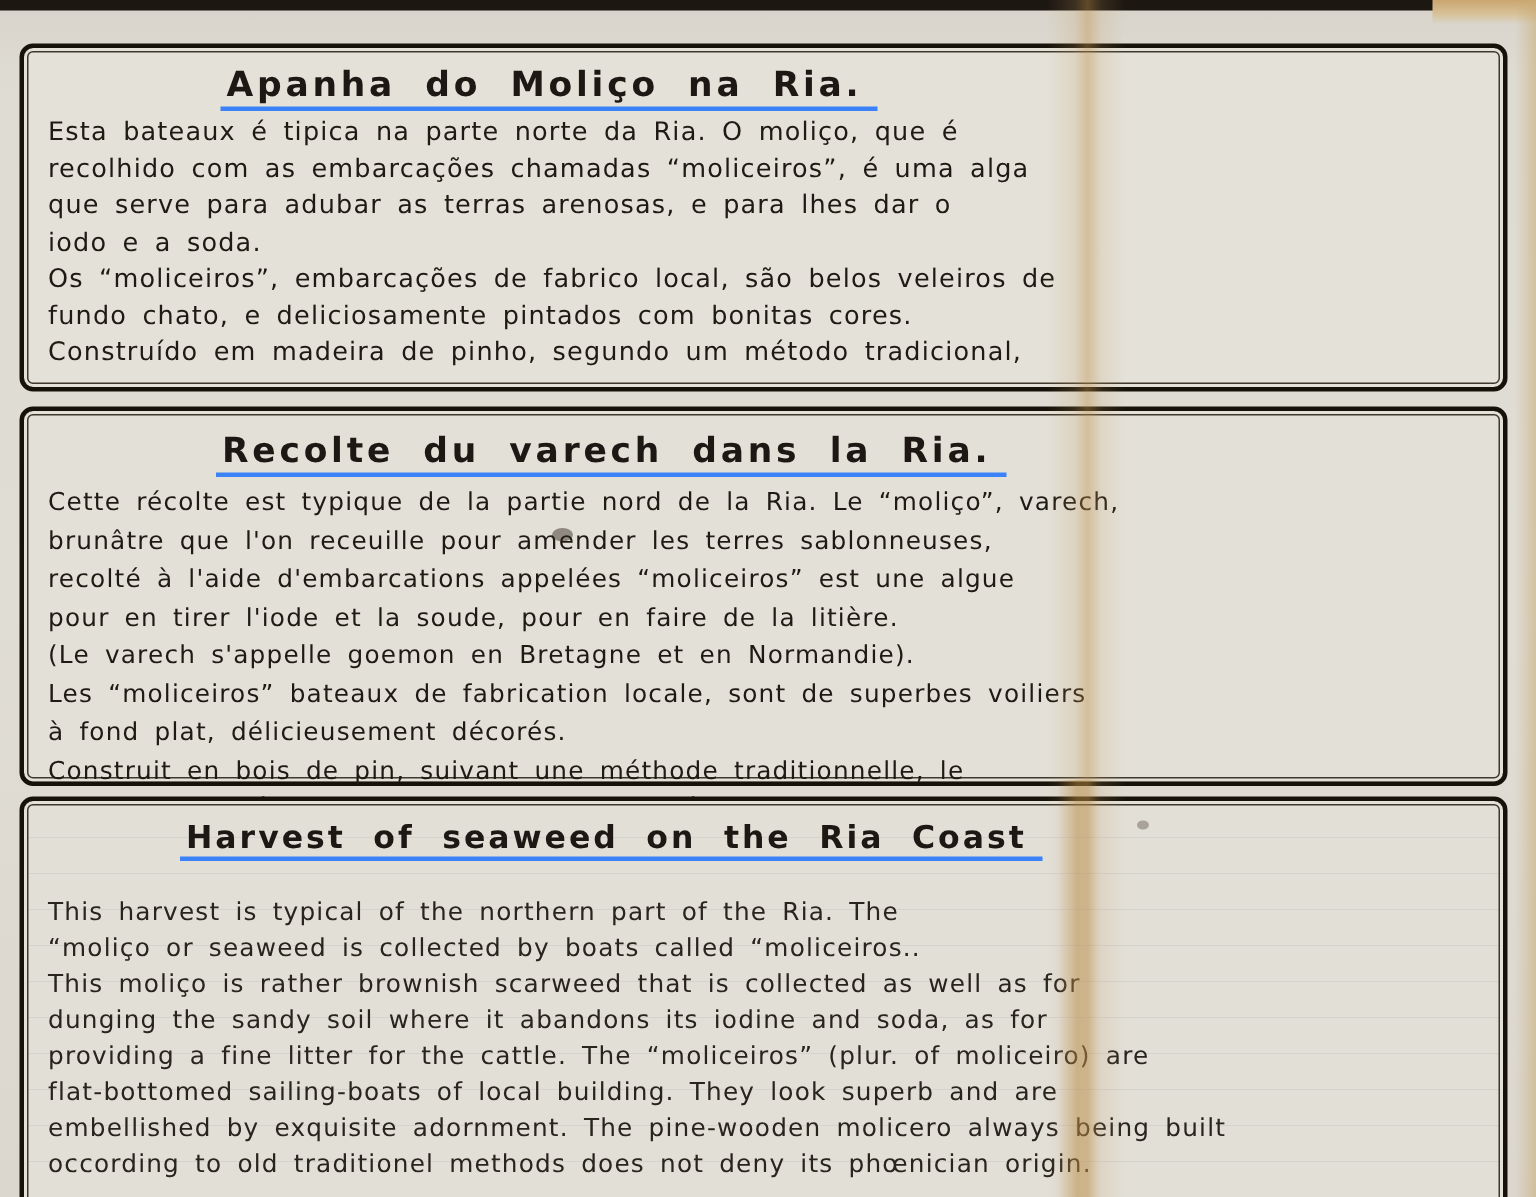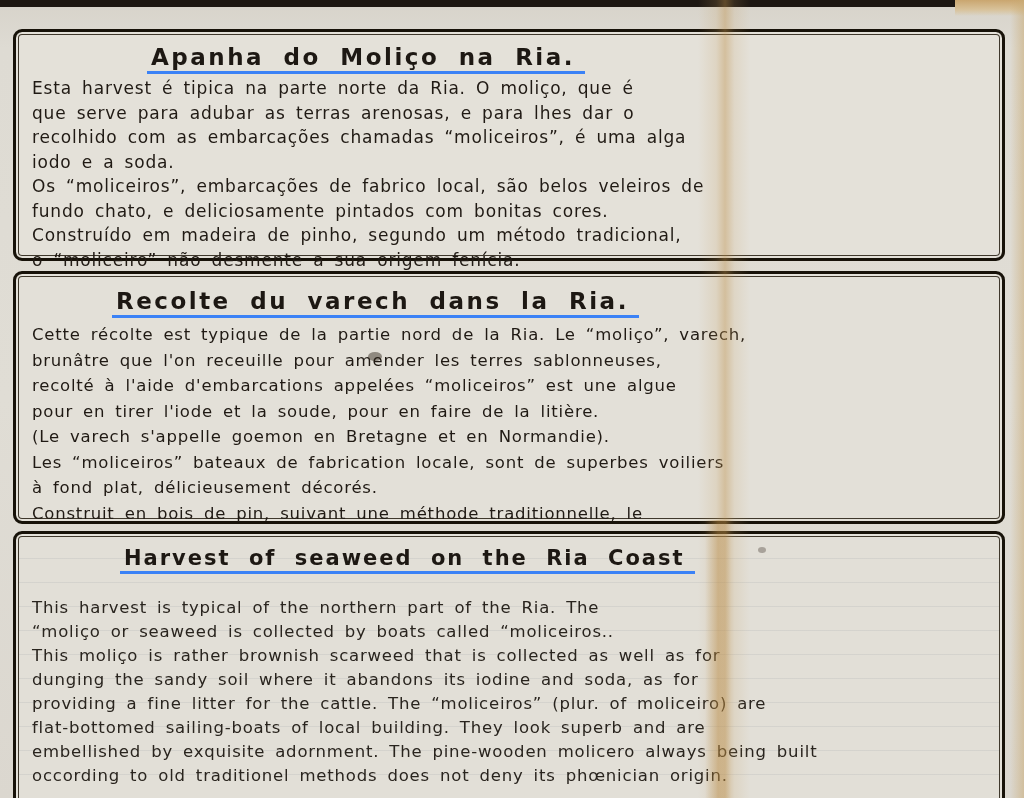--- a/index.html
+++ b/index.html
@@ -69,21 +69,21 @@
     display:inline-block;
     font-weight:bold;
     font-size:23px;
     letter-spacing:2.5px;
     word-spacing:9px;
     border-bottom:3px solid #3b82f6;
     padding:2px 10px 1px 4px;
     white-space:nowrap;
   }
   .box-pt .section-title { margin:6px 0 2px 115px; }
-  .box-fr .section-title { margin:8px 0 4px 80px; }
+  .box-fr .section-title { margin:8px 0 4px 112px; }
   .box-en .section-title { font-size:21px; margin:6px 0 16px 88px; letter-spacing:2px; }
 
   .body-lines { display:block; }
   .text-line {
     font-size:17px;
     line-height:24.5px;
     letter-spacing:0.8px;
     word-spacing:4px;
     white-space:nowrap;
     color:#201a14;
@@ -102,28 +102,27 @@
 </style>
 </head>
 <body>
 
 <div class="edge-top"></div>
 <div class="edge-top-right"></div>
 
 <section class="section-box box-pt">
   <span class="section-title">Apanha do Moliço na Ria.</span>
   <div class="body-lines">
-    <div class="text-line">Esta harvest é tipica na parte norte da Ria. O moliço, que é</div>
+    <div class="text-line">Esta bateaux é tipica na parte norte da Ria. O moliço, que é</div>
+    <div class="text-line">recolhido com as embarcações chamadas “moliceiros”, é uma alga</div>
     <div class="text-line">que serve para adubar as terras arenosas, e para lhes dar o</div>
-    <div class="text-line">recolhido com as embarcações chamadas “moliceiros”, é uma alga</div>
     <div class="text-line">iodo e a soda.</div>
     <div class="text-line">Os “moliceiros”, embarcações de fabrico local, são  belos veleiros de</div>
     <div class="text-line">fundo chato, e deliciosamente pintados com bonitas cores.</div>
     <div class="text-line">Construído em madeira de pinho, segundo um método tradicional,</div>
-    <div class="text-line">o “moliceiro” não desmente a sua origem fenícia.</div>
   </div>
 </section>
 
 <section class="section-box box-fr">
   <span class="section-title">Recolte du varech dans la Ria.</span>
   <div class="body-lines">
     <div class="text-line">Cette récolte est typique de la partie nord de la Ria. Le “moliço”, varech,</div>
     <div class="text-line">brunâtre que l'on receuille pour amender les terres sablonneuses,</div>
     <div class="text-line">recolté à l'aide d'embarcations appelées “moliceiros” est une algue</div>
     <div class="text-line">pour en tirer l'iode et la soude, pour en faire de la litière.</div>

